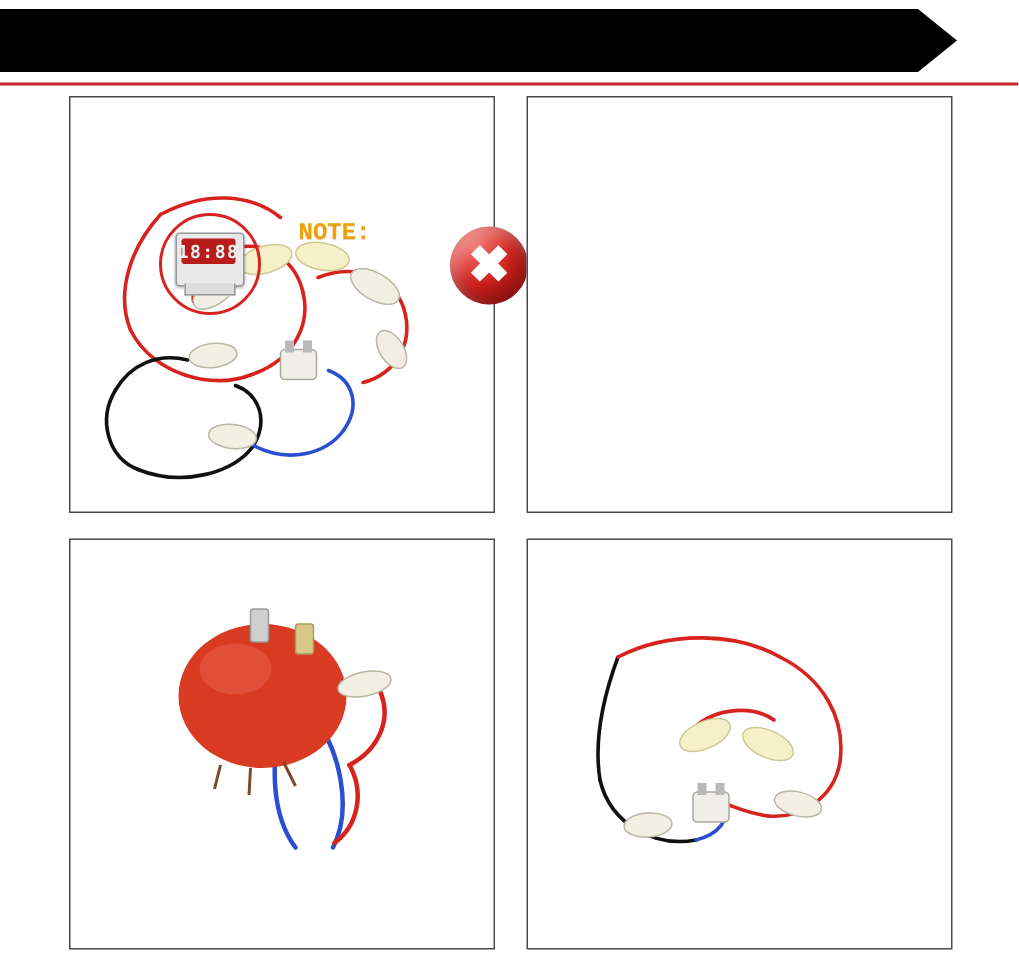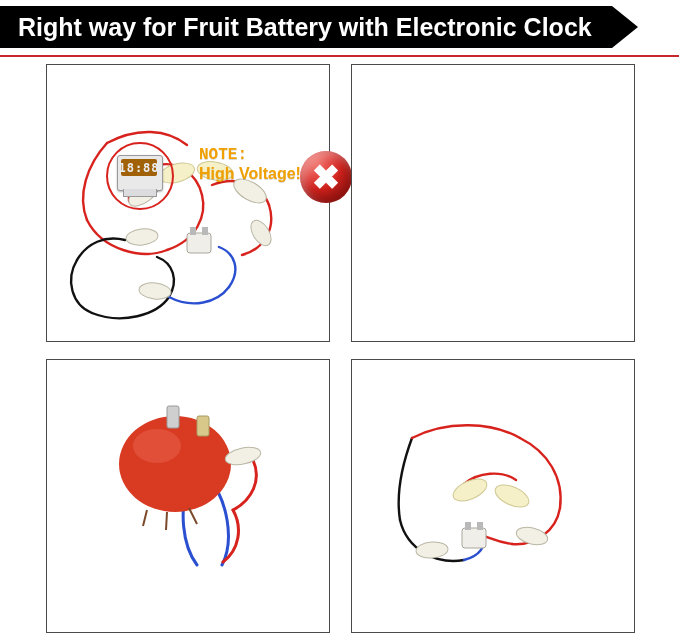--- a/index.html
+++ b/index.html
@@ -56,21 +56,21 @@
 
   
   .clock-circle{
     position:absolute;border:2px solid #d8221d;border-radius:50%;
   }
   .clock-body{
     position:absolute;background:#e9e9ea;border:1px solid #9a9a9d;border-radius:3px;
     box-shadow:0 1px 2px rgba(0,0,0,.3);
   }
   .clock-screen{
-    position:absolute;background:#a16207;border-radius:2px;
+    position:absolute;background:#b91c1c;border-radius:2px;
     display:flex;align-items:center;justify-content:center;
     color:#eceff1;font-family:"DejaVu Sans Mono", monospace;font-weight:bold;
     letter-spacing:1px;
   }
 
   
   #clk-circle-tl{left:59px;top:77px;width:64px;height:64px;}
   #clk-body-tl{left:70px;top:90px;width:44px;height:34px;}
   #clk-screen-tl{left:74px;top:94px;width:36px;height:17px;font-size:12px;}
   #clk-foot-tl{left:76px;top:124px;width:32px;height:7px;background:#dcdcde;border:1px solid #9a9a9d;border-top:none;}
@@ -85,21 +85,20 @@
 
   
   svg.draw{position:absolute;left:0;top:0;overflow:visible;}
 </style>
 </head>
 <body>
 
 <div class="header-wrap">
   <div class="header-bar"></div>
   <div class="header-tail"></div>
-  <div class="header-title">Right way for Fruit Battery with Electronic Clock</div>
   <div class="header-rule"></div>
 </div>
 
 <div class="panel" id="panel-tl">
   <svg class="draw" width="280" height="274" viewBox="0 0 280 274">
 
     <g stroke-linecap="round" fill="none">
 
       <path d="M60,78 C40,100 30,130 40,155" stroke="#d8221d" stroke-width="2.4"></path>
       <path d="M40,155 C55,185 95,195 120,185" stroke="#d8221d" stroke-width="2.4"></path>
@@ -132,21 +131,20 @@
       <rect x="155" y="162" width="6" height="8" fill="#b9b9b9"></rect>
     </g>
   </svg>
 
   <div class="clock-circle" id="clk-circle-tl"></div>
   <div class="clock-body" id="clk-body-tl"></div>
   <div class="clock-screen" id="clk-screen-tl">18:88</div>
   <div id="clk-foot-tl" style="position:absolute;"></div>
 
   <div class="note-text" id="note-line1">NOTE:</div>
-  <div class="note-text" id="note-line2">High Voltage!</div>
 
   <div class="badge badge-x" id="badge-tl">✖</div>
 </div>
 
 <div class="panel" id="panel-tr">
   
   
   
 </div>
 

